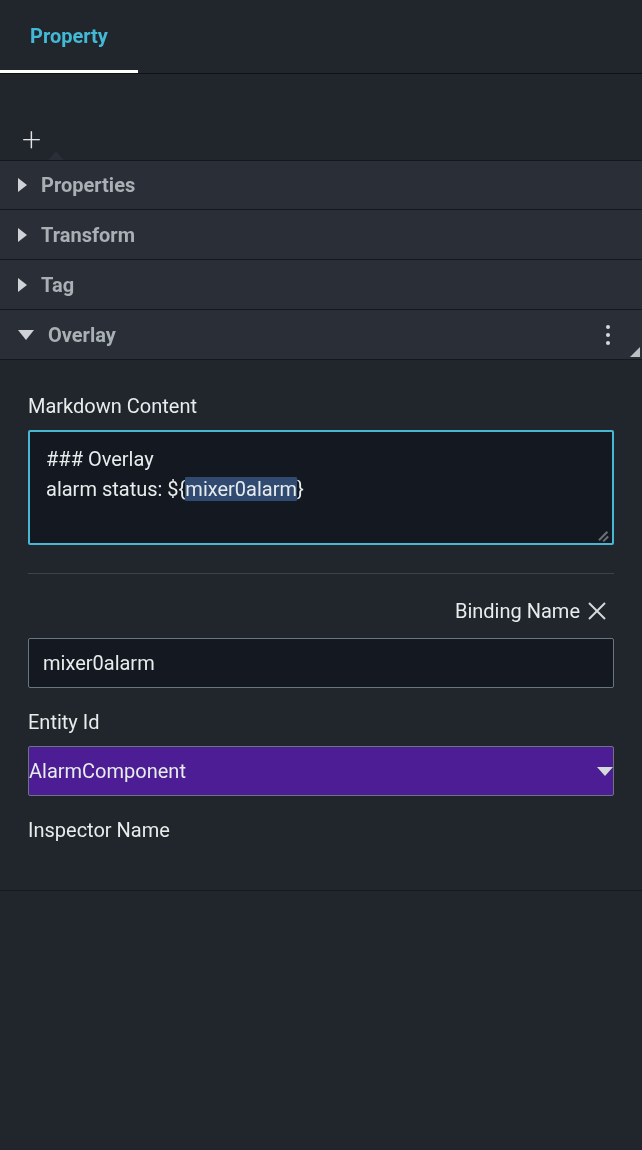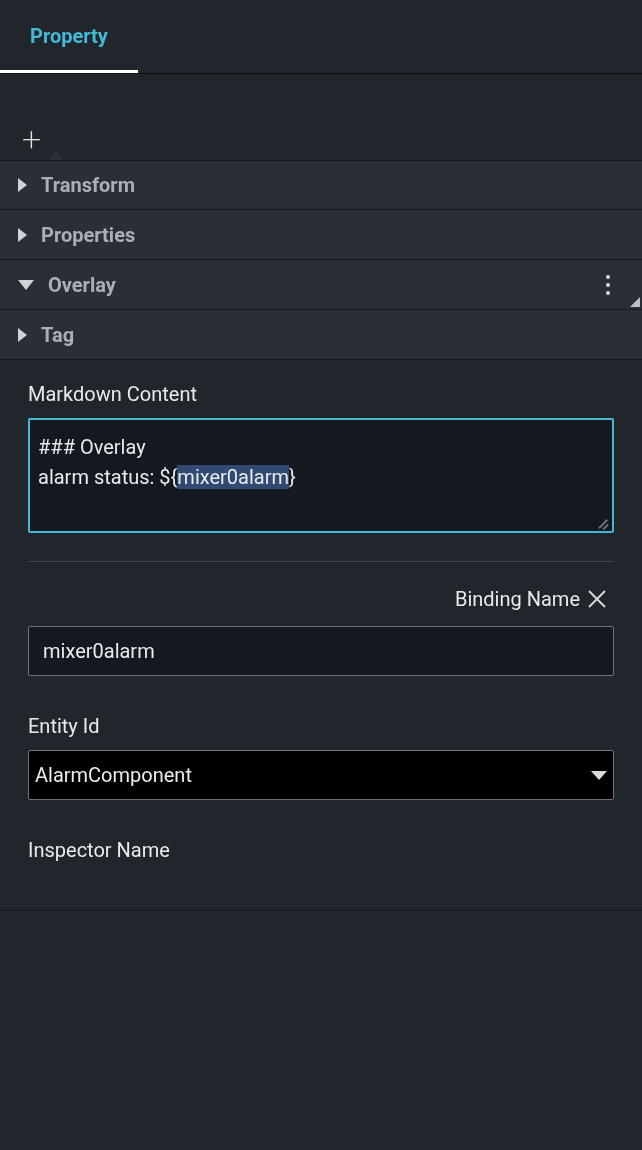--- a/index.html
+++ b/index.html
@@ -118,31 +118,31 @@
   
   .section-body {
     padding: 22px 28px 36px;
     background: #21252c;
     border-bottom: 1px solid #151820;
   }
   .field-label {
     font-size: 20px;
     color: #e7ecec;
     margin-bottom: 12px;
-    margin-top: 38px;
-  }
-  .field-label.first { margin-top: 0; }
+    margin-top: 22px;
+  }
+  .field-label.first { margin-top: 12px; }
 
   .textarea {
     width: 100%;
     min-height: 115px;
     background: #141821;
     border: 2px solid #49b6d3;
     border-radius: 2px;
-    padding: 12px 8px;
+    padding: 12px 16px;
     font-size: 20px;
     line-height: 1.5;
     color: #e7ecec;
     position: relative;
     font-family: inherit;
   }
   .textarea .hl { background: #314a71; border-radius: 1px; }
   .textarea-resize {
     position: absolute;
     right: 3px;
@@ -202,27 +202,27 @@
     color: #e7ecec;
     font-size: 20px;
     font-family: inherit;
     min-width: 0;
     text-overflow: ellipsis;
   }
   .input-box .left-icon { margin-right: 12px; display:flex; }
   .input-box .right-icon { margin-left: 10px; display:flex; cursor:pointer; }
   .select-box {
     width: 100%;
-    background: #000000;
+    background: #4c1d95;
     border: 1px solid #6b7580;
     border-radius: 2px;
     display: flex;
     align-items: center;
     justify-content: space-between;
-    padding: 0 6px;
+    padding: 0 0;
     height: 50px;
     cursor: pointer;
   }
   .select-value { font-size: 20px; color: #e7ecec; }
   .chev-down {
     width: 0; height: 0;
     border-left: 8px solid transparent;
     border-right: 8px solid transparent;
     border-top: 9px solid #d5dbdb;
   }
@@ -238,40 +238,40 @@
     <div class="tab active">Property</div>
   </div>
 
   <div class="toolbar-row">
     <div class="add-btn">+</div>
     <div class="notch"></div>
   </div>
 
   <div class="section-header">
     <div class="tri right"></div>
-    <div class="section-title">Transform</div>
+    <div class="section-title">Properties</div>
   </div>
   <div class="section-header">
     <div class="tri right"></div>
-    <div class="section-title">Properties</div>
-  </div>
+    <div class="section-title">Transform</div>
+  </div>
+  <div class="section-header">
+    <div class="tri right"></div>
+    <div class="section-title">Tag</div>
+  </div>
+
   <div class="section-header">
     <div class="tri down"></div>
     <div class="section-title">Overlay</div>
     <div class="kebab">
       <span></span>
         <span></span>
         <span></span>
     </div>
     <div class="resize-corner"></div>
-  </div>
-
-  <div class="section-header">
-    <div class="tri right"></div>
-    <div class="section-title">Tag</div>
   </div>
 
   <div class="section-body">
 
     <div class="field-label first">Markdown Content</div>
     <div class="textarea">
       <div><span>### Overlay</span></div>
       <div>
         <span>alarm status: ${</span><span class="hl">mixer0alarm</span><span>}</span>
       </div>

